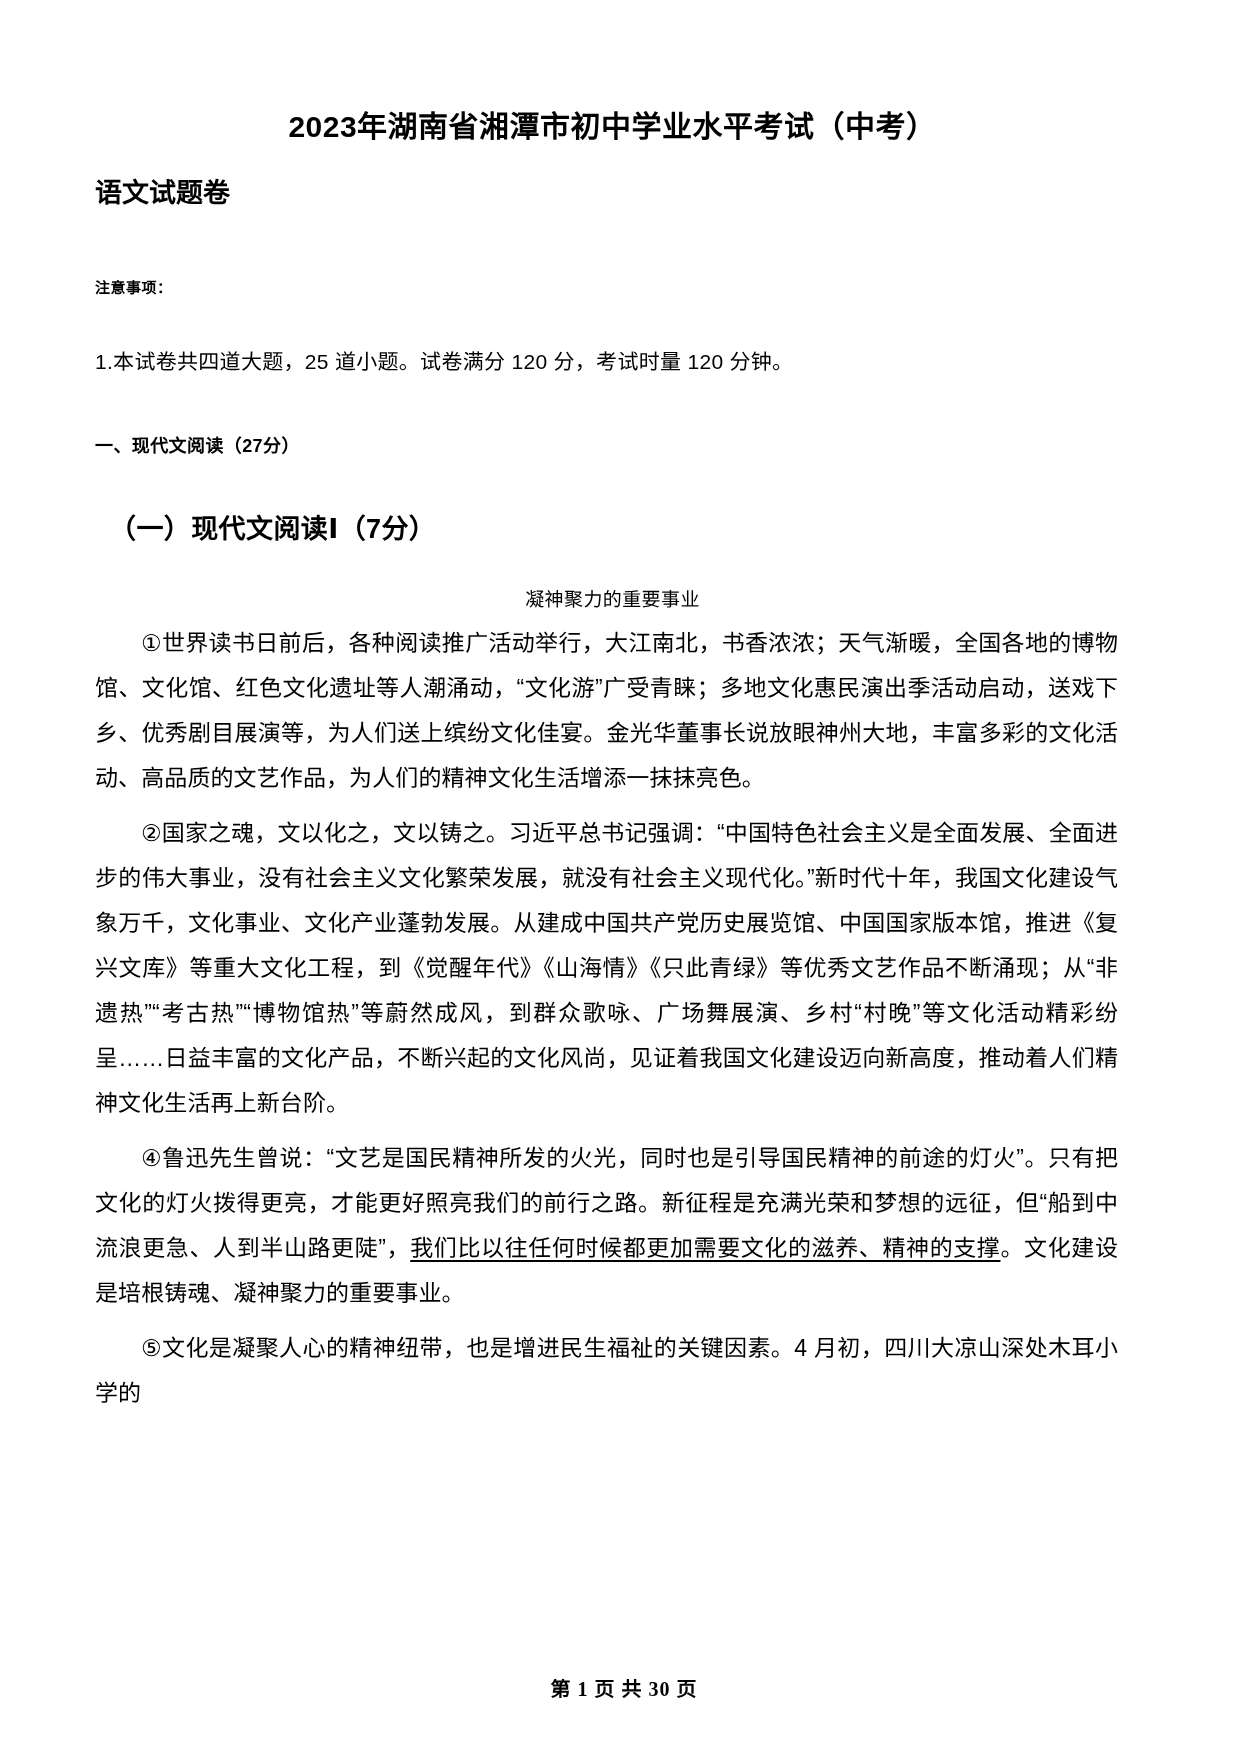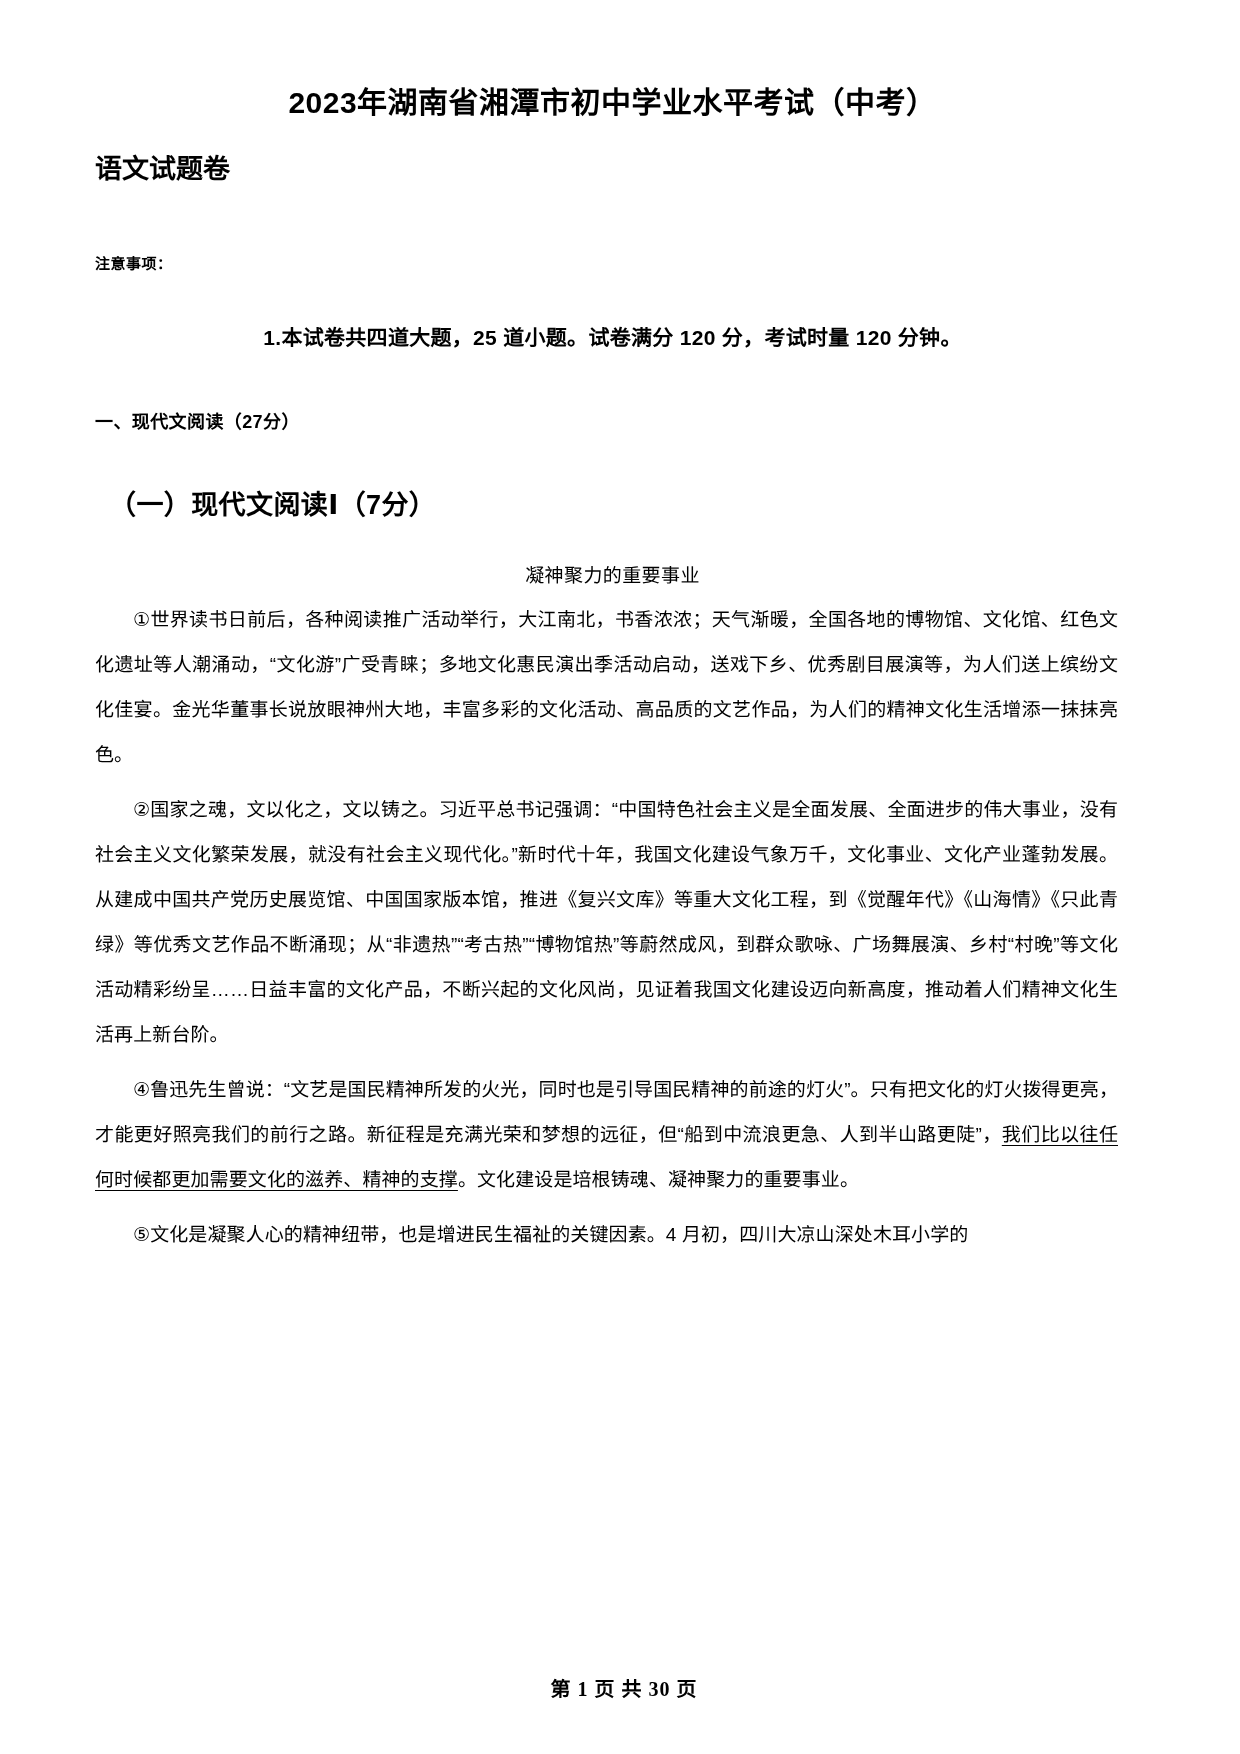--- a/index.html
+++ b/index.html
@@ -12,21 +12,21 @@
     height: 1754px;
     font-family: "Liberation Sans", "DejaVu Sans", sans-serif;
     color: #000000;
     position: relative;
     overflow: hidden;
   }
   .page {
     box-sizing: border-box;
     width: 1240px;
     height: 1754px;
-    padding: 58px 110px 0 95px;
+    padding: 82px 110px 0 95px;
     position: relative;
   }
 
   .doc-title {
     text-align: center;
     font-size: 30px;
     font-weight: bold;
     line-height: 1.5;
     letter-spacing: 0.5px;
     margin: 22px 0 0 0;
@@ -40,24 +40,23 @@
   }
 
   .notice-heading {
     font-size: 15px;
     font-weight: bold;
     margin: 62px 0 8px 0;
     letter-spacing: 0.5px;
   }
   .notice-item {
     font-size: 21px;
-    font-weight: bold;
+    font-weight: normal;
     margin: 48px 0 0 0;
     letter-spacing: 0.3px;
-    text-align: center;
   }
 
   .section-heading {
     font-size: 18px;
     font-weight: bold;
     margin: 56px 0 0 0;
     letter-spacing: 0.4px;
   }
   .subsection-heading {
     font-size: 27px;
@@ -68,21 +67,21 @@
 
   .article-title {
     text-align: center;
     font-size: 19px;
     font-weight: normal;
     margin: 38px 0 0 0;
     letter-spacing: 0.4px;
   }
 
   .body-para {
-    font-size: 19px;
+    font-size: 23px;
     line-height: 45px;
     text-align: justify;
     text-justify: inter-ideograph;
     text-indent: 2em;
     margin: 10px 12px 0 0;
     letter-spacing: 0.1px;
   }
   .body-para:first-of-type {
     margin-top: 14px;
   }

